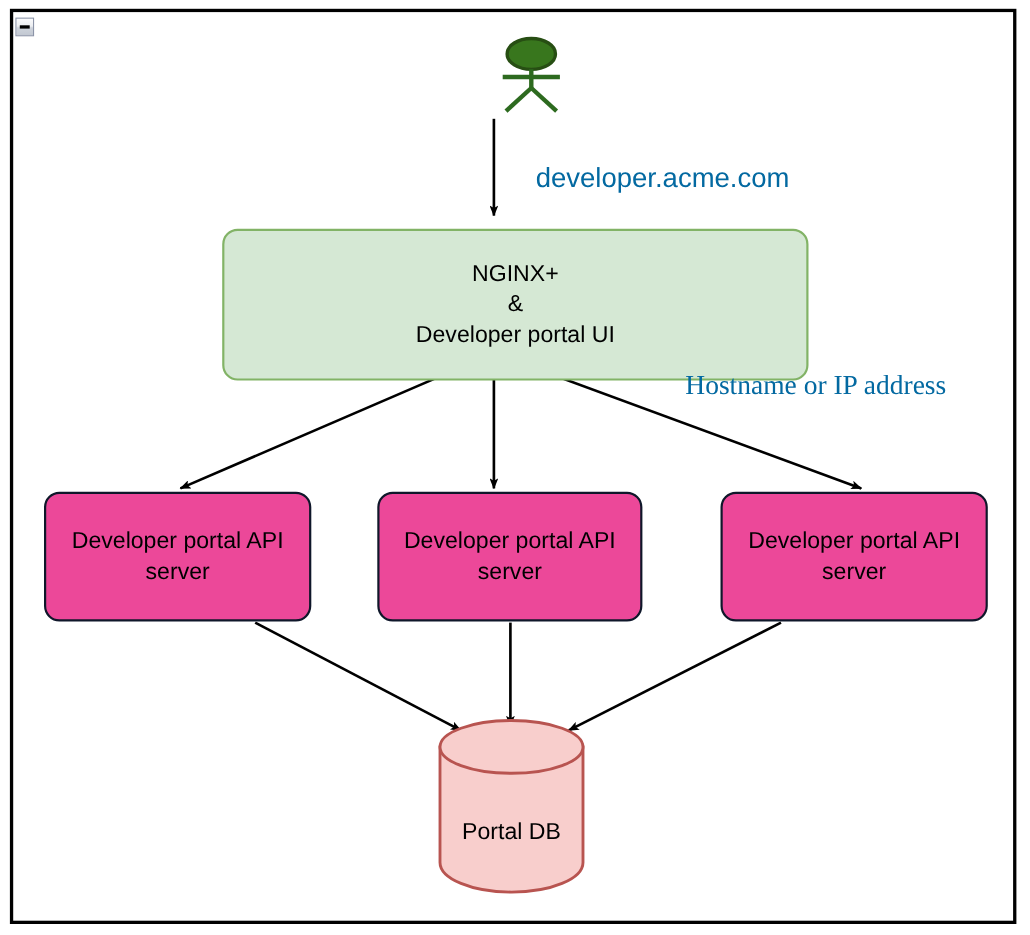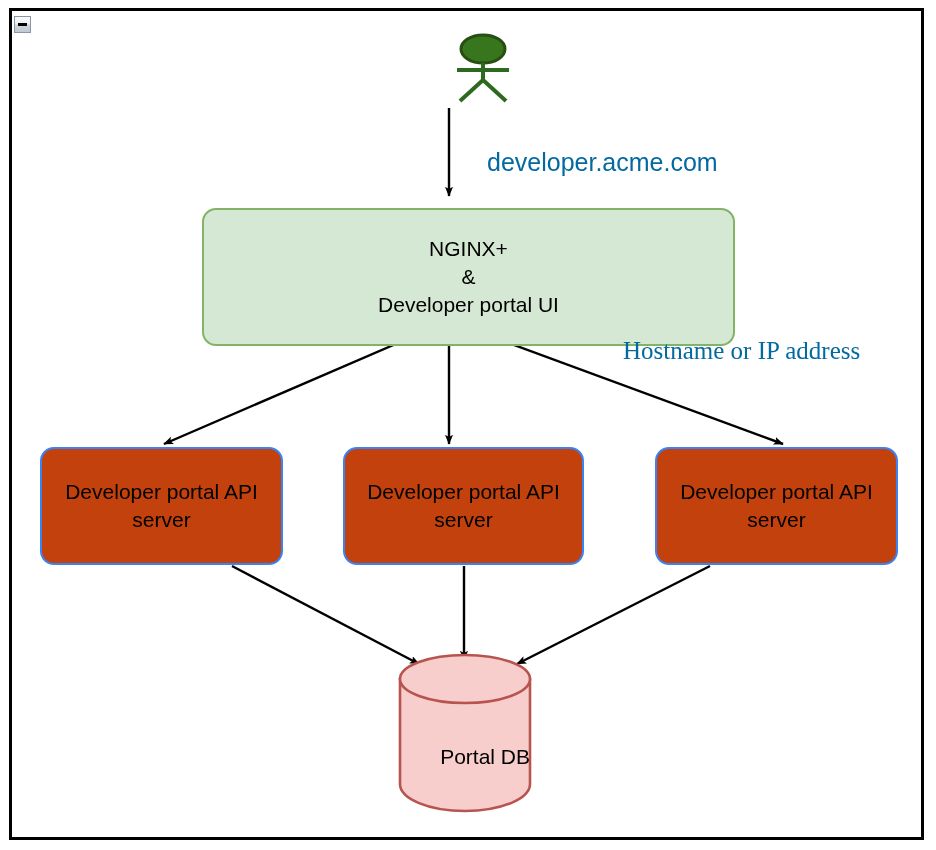--- a/index.html
+++ b/index.html
@@ -72,22 +72,22 @@
     line-height: 1.33;
     color: #000000;
     border-radius: 14px;
     z-index: 20;
   }
   .node-green {
     background: #d5e8d4;
     border: 2px solid #82b366;
   }
   .node-purple {
-    background: #c2410c;
-    border: 2px solid #3b82f6;
+    background: #ec4899;
+    border: 2px solid #0f172a;
   }
   #node-nginx {
     left: 202px;
     top: 198px;
     width: 533px;
     height: 138px;
     margin-top: 10px;
   }
   #node-api-1 {
     left: 40px;
@@ -127,21 +127,21 @@
     left: 623px;
     top: 337px;
     font-family: Liberation Serif, serif;
   }
   
   #db-label {
     position: absolute;
     left: 400px;
     top: 745px;
     width: 130px;
-    text-align: right;
+    text-align: center;
     font-size: 21px;
     color: #000000;
     z-index: 30;
   }
 </style>
 </head>
 <body>
 
 <div id="canvas">
 

